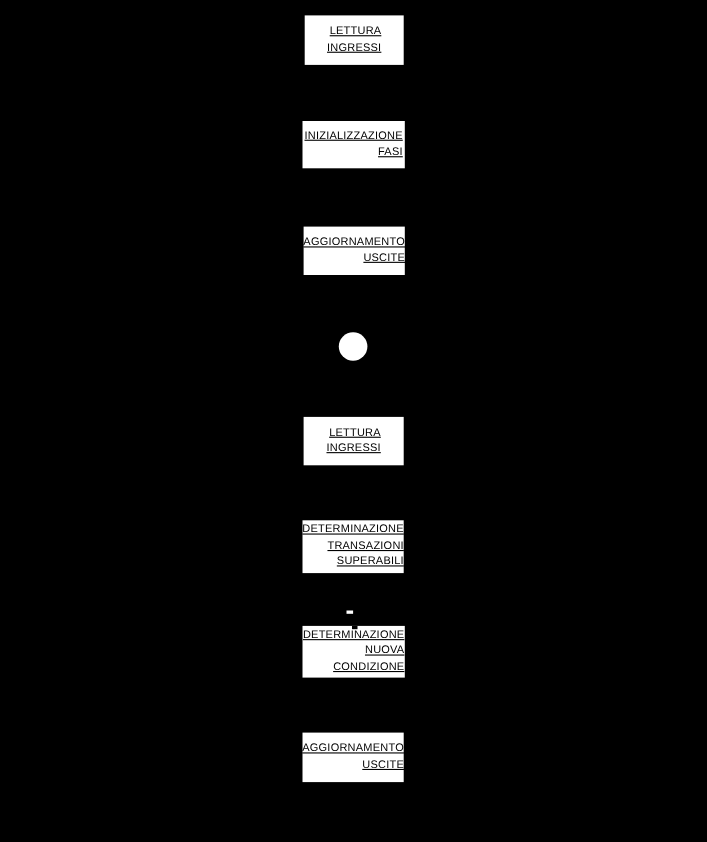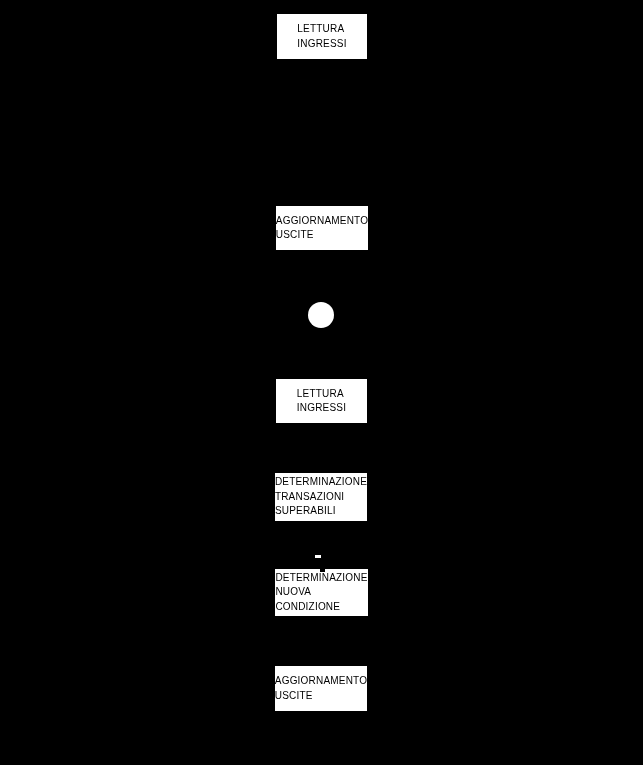--- a/index.html
+++ b/index.html
@@ -15,26 +15,27 @@
     overflow: hidden;
     font-family: "Liberation Sans", sans-serif;
   }
   .node {
     position: absolute;
     background: #ffffff;
     color: #000000;
     display: flex;
     align-items: center;
     justify-content: center;
-    text-align: left;
+    text-align: right;
     font-size: 10px;
     line-height: 14.5px;
     letter-spacing: 0.2px;
     white-space: pre-line;
     box-sizing: border-box;
+    text-decoration: underline;
   }
   
   .n1 { left: 277px; top: 14px;  width: 90px; height: 45px; }
   .n2 { left: 275px; top: 110px; width: 93px; height: 43px; }
   .n3 { left: 276px; top: 206px; width: 92px; height: 44px; }
   .n4 { left: 276px; top: 379px; width: 91px; height: 44px; }
   .n5 { left: 275px; top: 473px; width: 92px; height: 48px; }
   .n6 { left: 275px; top: 569px; width: 93px; height: 47px; }
   .n7 { left: 275px; top: 666px; width: 92px; height: 45px; }
   .connector-circle {
@@ -59,20 +60,22 @@
   }
 </style>
 </head>
 <body>
 
 <div class="stage">
 
   <div class="node n1">LETTURA
 INGRESSI</div>
 
+  <div class="node n2">INIZIALIZZAZIONE
+FASI</div>
 
   <div class="node n3">AGGIORNAMENTO
 USCITE</div>
 
   <div class="connector-circle"></div>
 
   <div class="node n4">LETTURA
 INGRESSI</div>
 
   <div class="node n5">DETERMINAZIONE

